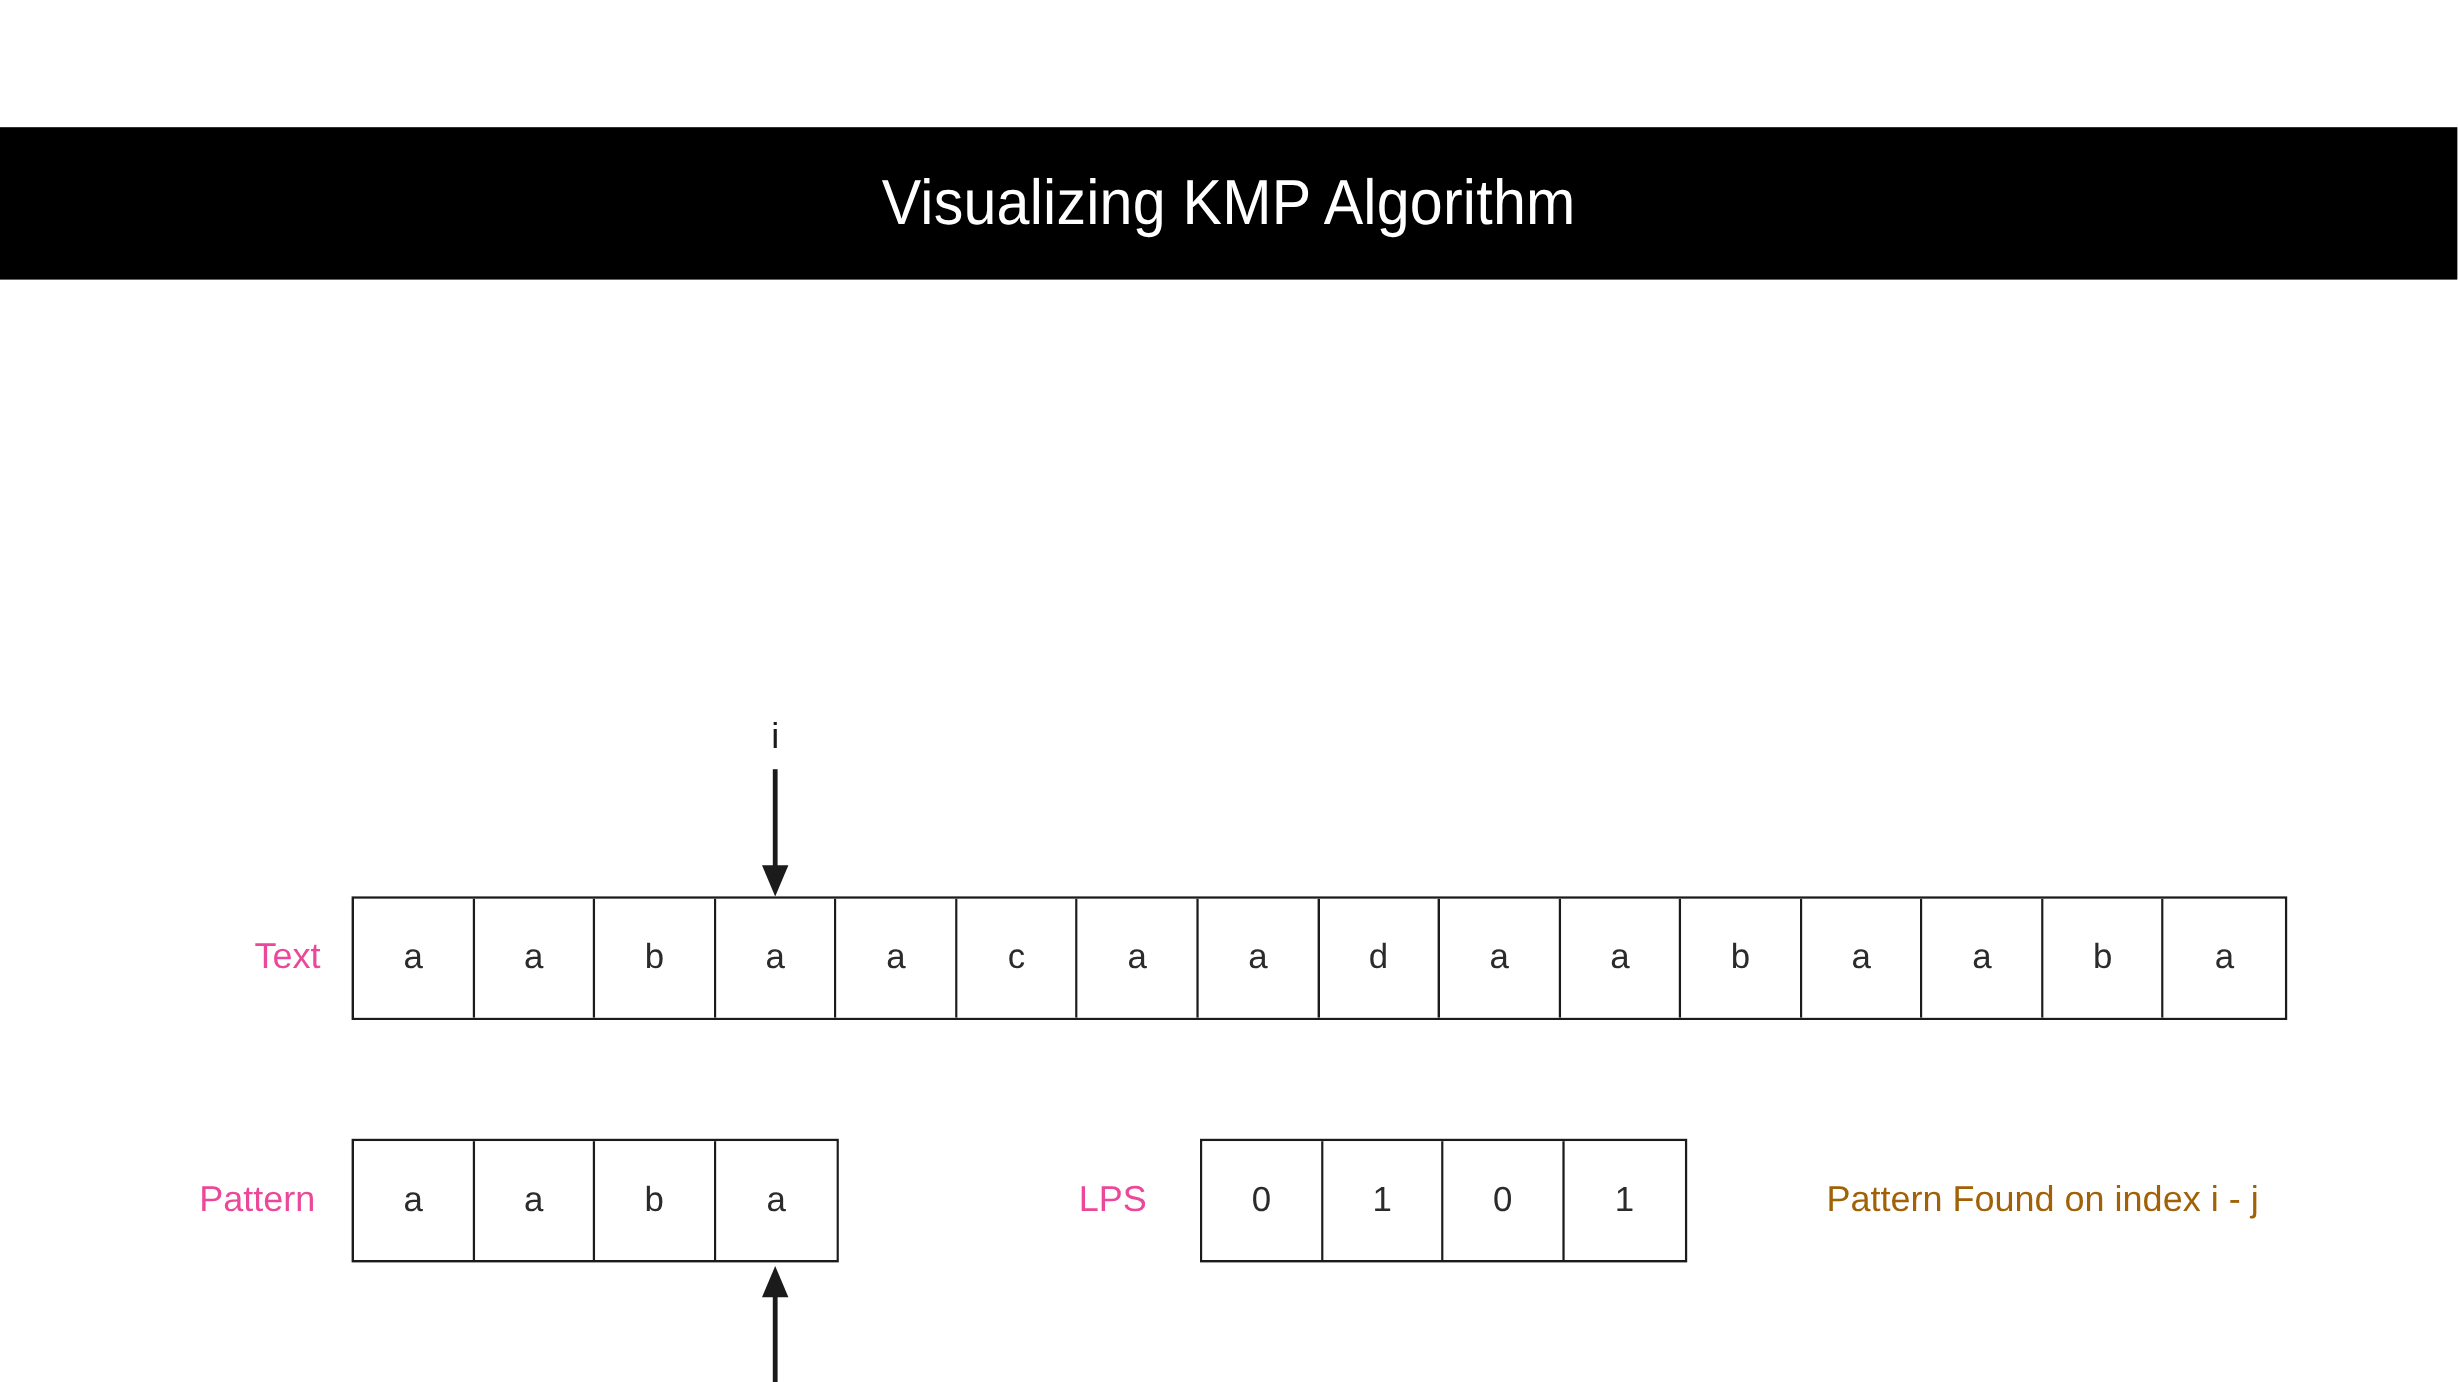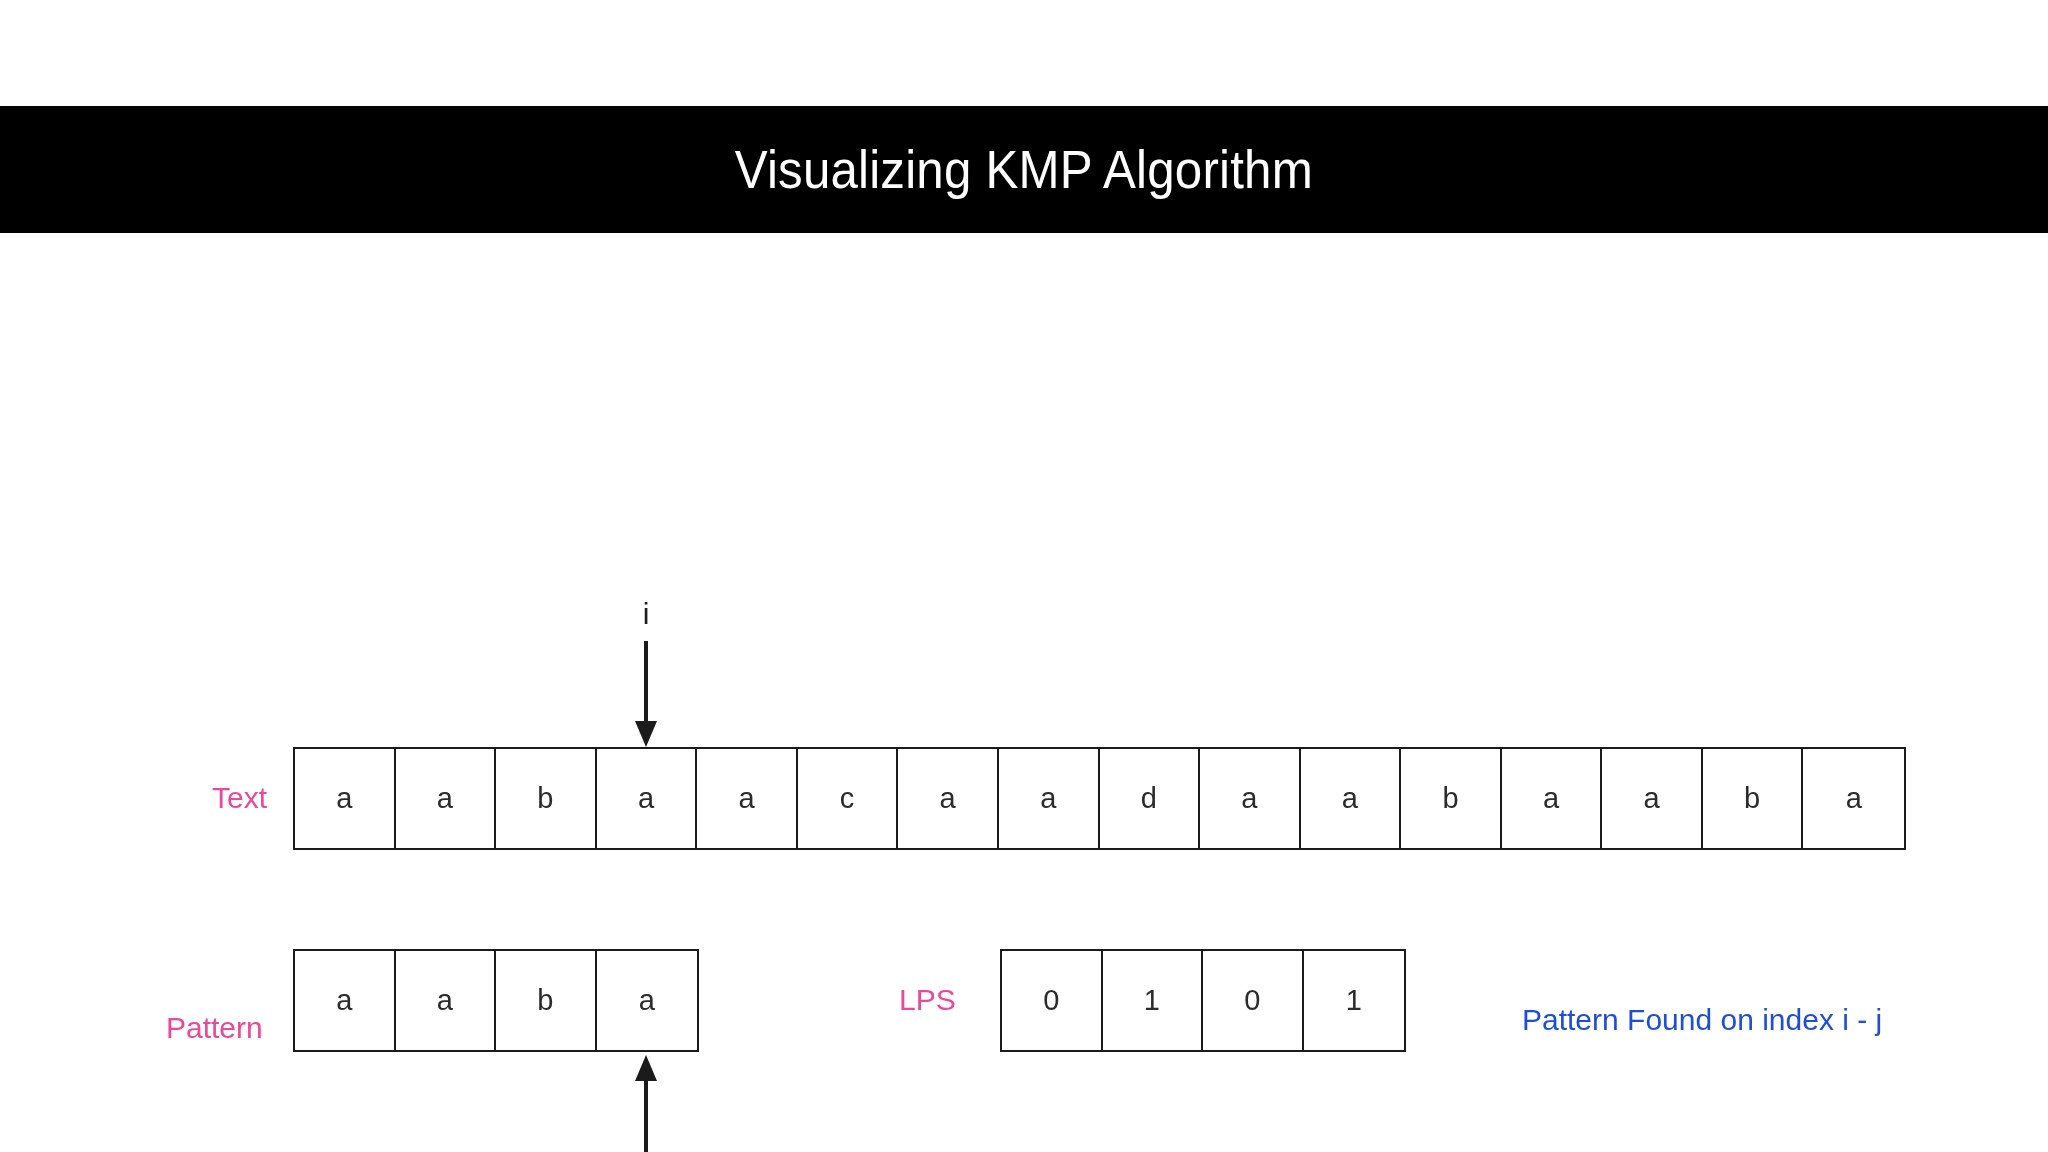--- a/index.html
+++ b/index.html
@@ -82,41 +82,40 @@
     background: #ffffff;
   }
   .cell:last-child { border-right: none; }
 
   
   #text-label   { left: 212px; top: 550px; }
   #text-strip   { left: 293px; top: 514px; width: 1613px; height: 103px; }
   #text-strip .cell { width: 100.8px; height: 100%; }
 
   
-  #pattern-label  { left: 166px; top: 780px; }
+  #pattern-label  { left: 166px; top: 752px; }
   #pattern-strip  { left: 293px; top: 716px; width: 406px; height: 103px; }
   #pattern-strip .cell { width: 100.8px; height: 100%; }
 
   
   #lps-label  { left: 899px; top: 752px; }
   #lps-strip  { left: 1000px; top: 716px; width: 406px; height: 103px; }
   #lps-strip .cell { width: 100.8px; height: 100%; }
 
   
   #found-message {
     position: absolute;
     left: 1522px;
     top: 752px;
-    color: #1d4ed8;
+    color: #a16207;
     font-family: "Liberation Sans", sans-serif;
     font-size: 30px;
     font-weight: 400;
     line-height: 1;
     white-space: nowrap;
-    margin-top: 20px;
   }
 
   
   .pointer-label {
     position: absolute;
     color: #1b1b1b;
     font-family: "Liberation Sans", sans-serif;
     font-size: 30px;
     font-weight: 400;
     line-height: 1;

